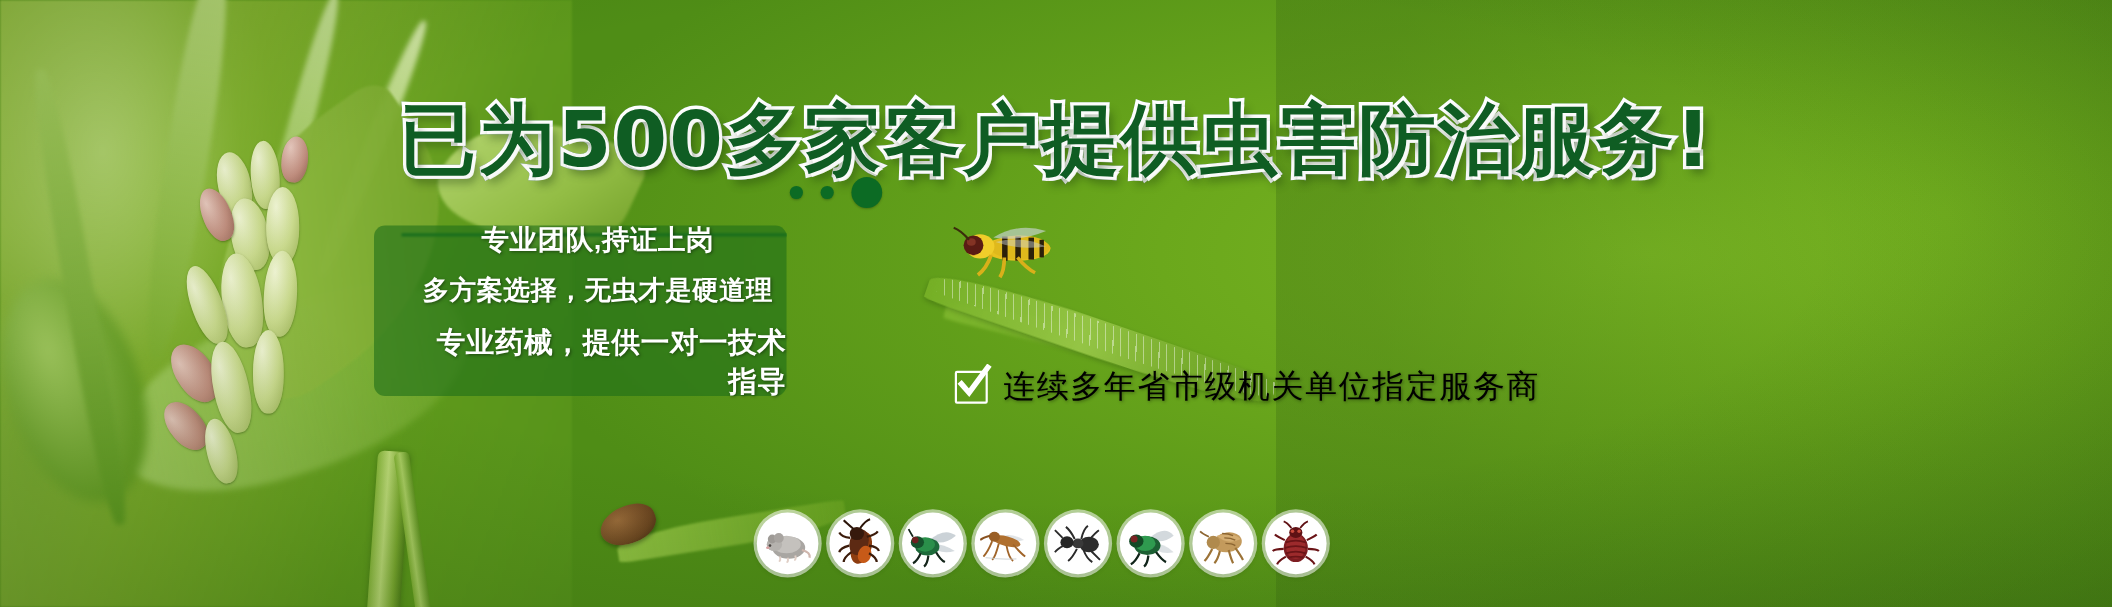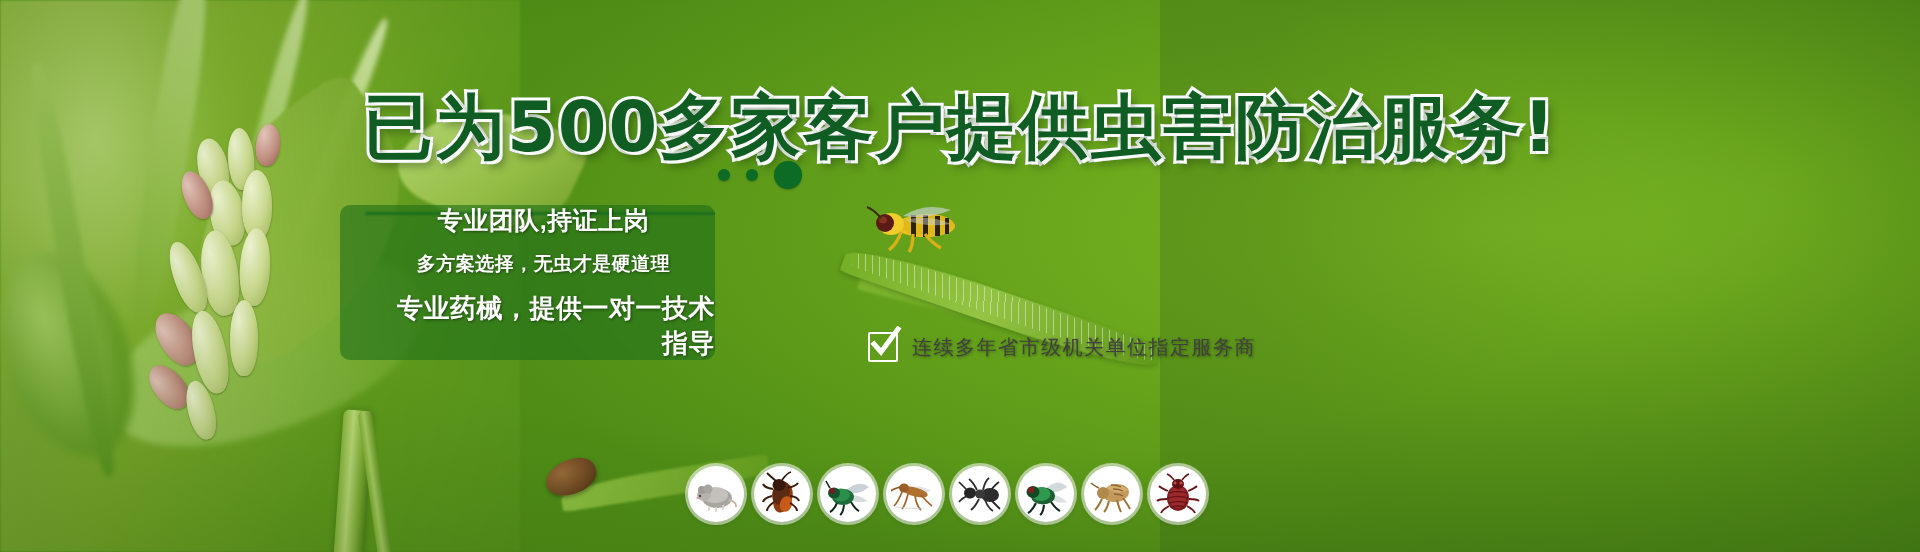--- a/index.html
+++ b/index.html
@@ -150,35 +150,35 @@
   }
   #panel .lines{
     position:absolute;inset:0;
     display:flex;flex-direction:column;justify-content:center;
     align-items:center;gap:14px;
     color:#ffffff;font-weight:bold;
     text-shadow:1px 1px 3px rgba(0,0,0,.45);
     padding-left:32px;
   }
   #panel .l1{font-size:25px;letter-spacing:.5px;}
-  #panel .l2{font-size:19px;letter-spacing:.5px;}
+  #panel .l2{font-size:24px;letter-spacing:.5px;}
   #panel .l3{font-size:26px;letter-spacing:.5px;text-align:right;}
   
   #checklist{
     position:absolute;left:868px;top:332px;width:700px;
     display:flex;flex-direction:column;gap:16px;
   }
   .check-row{display:flex;align-items:center;gap:14px;}
   .cbox{
     position:relative;width:26px;height:26px;flex:0 0 26px;
     border:2px solid #ffffff;border-radius:2px;
   }
   .cbox svg{position:absolute;left:-2px;top:-8px;width:34px;height:34px;}
   .check-label{
-    color:#404040;font-size:20px;font-weight:normal;letter-spacing:1.5px;
+    color:#000000;font-size:29px;font-weight:normal;letter-spacing:1.5px;
     text-shadow:1px 1px 3px rgba(0,0,0,.4);white-space:nowrap;text-align:right;
   }
   
   #fly{position:absolute;left:845px;top:198px;width:120px;height:62px;}
   
   #pests{
     position:absolute;left:688px;top:466px;
     display:flex;gap:10px;align-items:center;
   }
   .pest{

